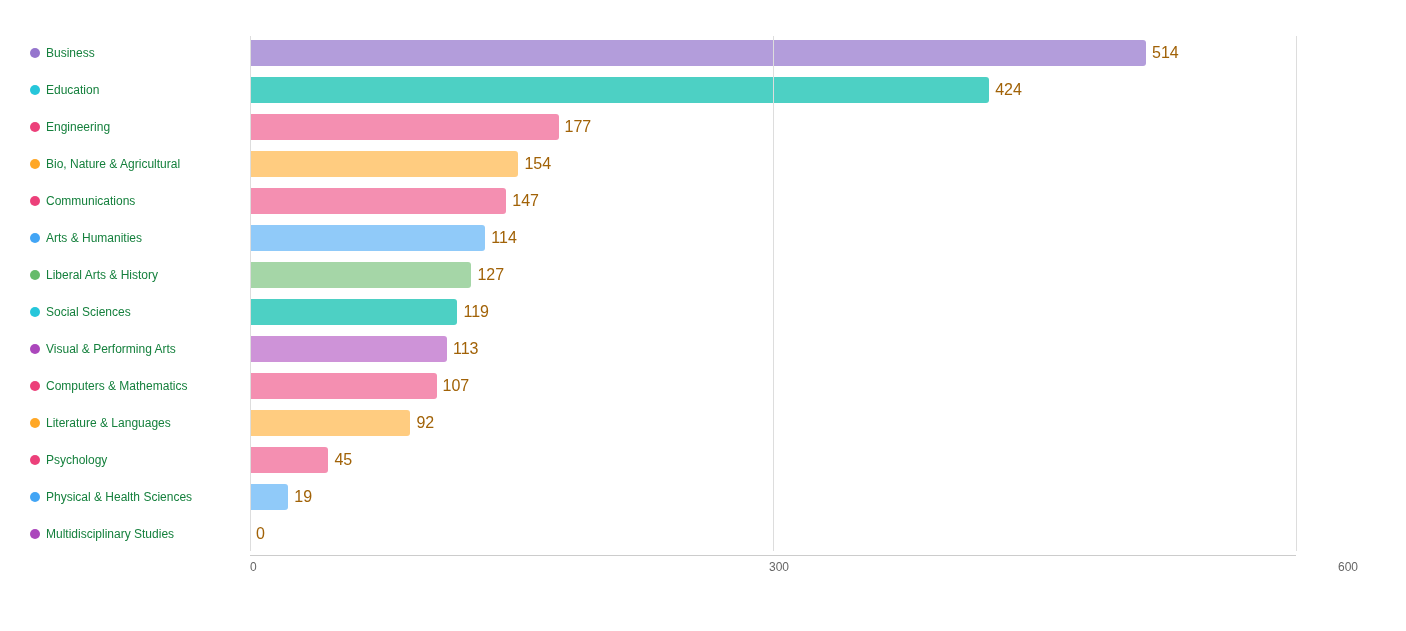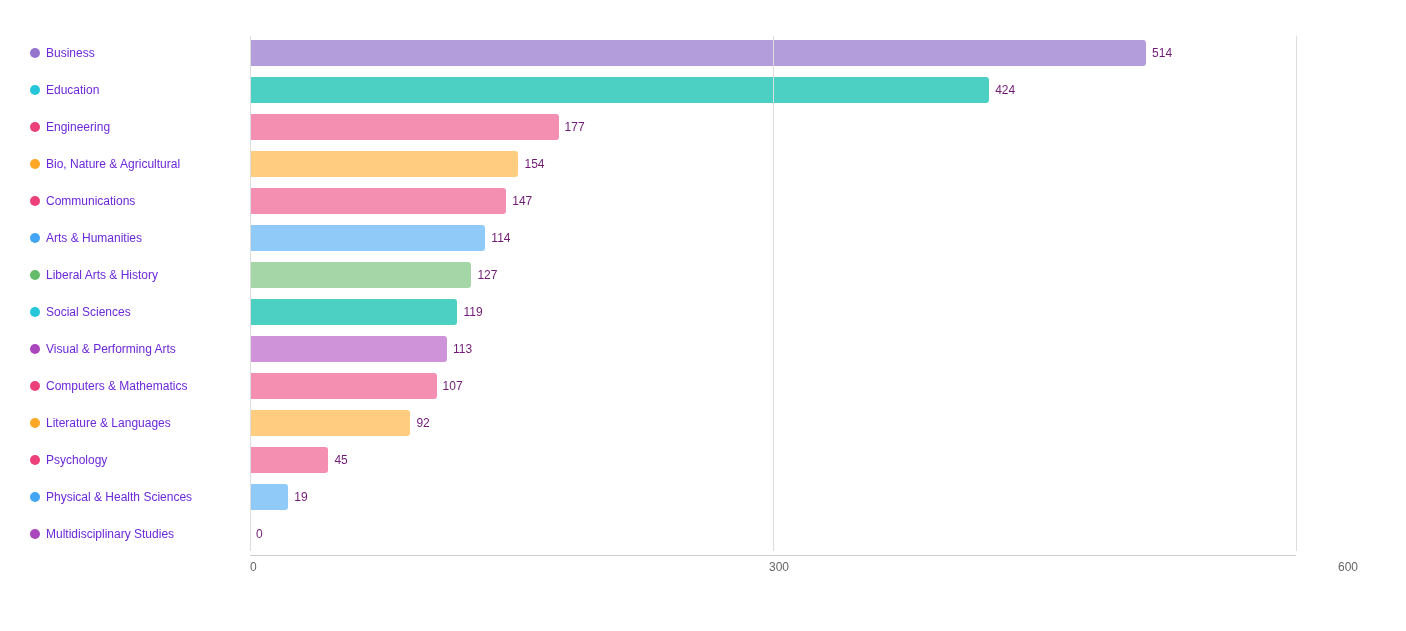--- a/index.html
+++ b/index.html
@@ -43,38 +43,38 @@
       gap: 6px;
     }
     .dot {
       width: 10px;
       height: 10px;
       border-radius: 50%;
       flex-shrink: 0;
     }
     .label-text {
       font-size: 12px;
-      color: #6d28d9;
+      color: #15803d;
       white-space: nowrap;
     }
     .bar-container {
       flex: 1;
       position: relative;
       height: 28px;
       display: flex;
       align-items: center;
     }
     .bar {
       height: 26px;
       border-radius: 0 3px 3px 0;
       position: relative;
     }
     .bar-value {
-      font-size: 12px;
-      color: #701a75;
+      font-size: 16px;
+      color: #a16207;
       margin-left: 6px;
       white-space: nowrap;
     }
     .x-axis {
       display: flex;
       margin-left: 220px;
       margin-top: 4px;
       border-top: 1px solid #ccc;
       padding-top: 4px;
     }

